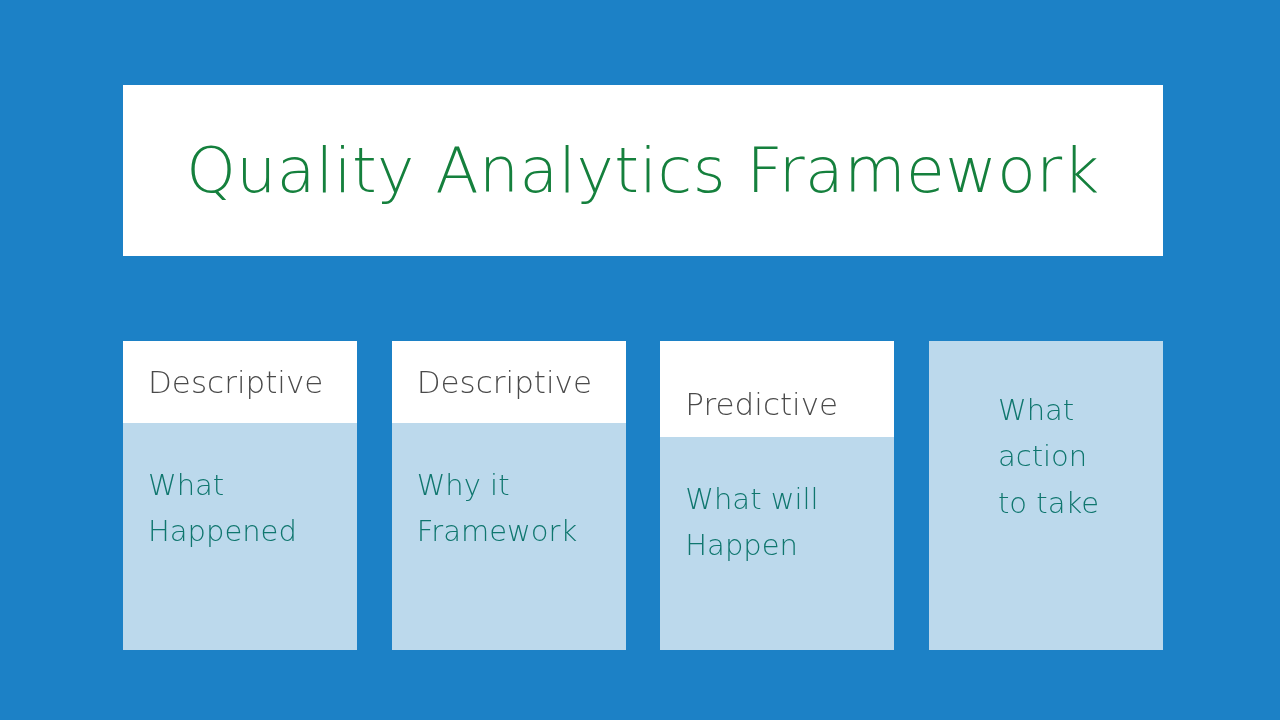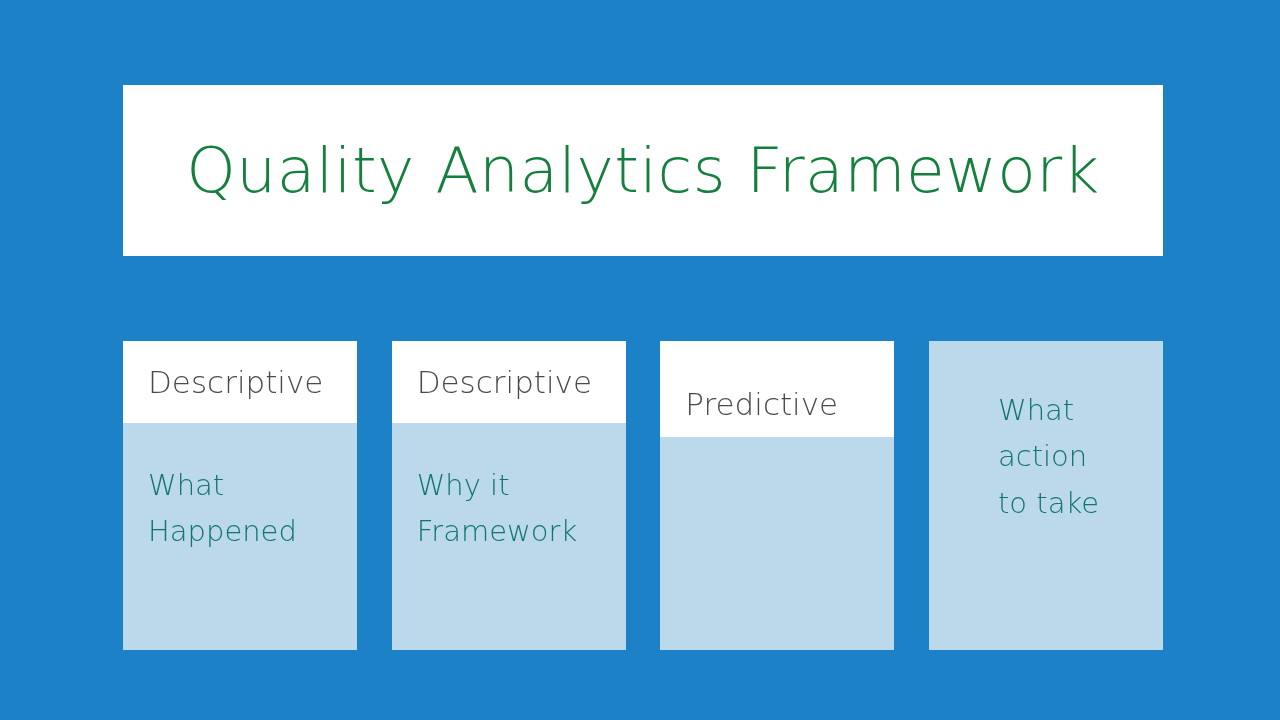--- a/index.html
+++ b/index.html
@@ -124,20 +124,24 @@
       <div class="card-body">
         <span class="card-desc">Why it
 Framework</span>
       </div>
     </div>
 
     <div class="card shift-header-down taller-header">
       <div class="card-header">
         <span class="card-title">Predictive</span>
       </div>
+      <div class="card-body">
+        <span class="card-desc">What will
+Happen</span>
+      </div>
     </div>
 
     <div class="card taller-header shift-body-down">
       <div class="card-body">
         <span class="card-desc">What action
 to take</span>
       </div>
     </div>
 
   </div>

